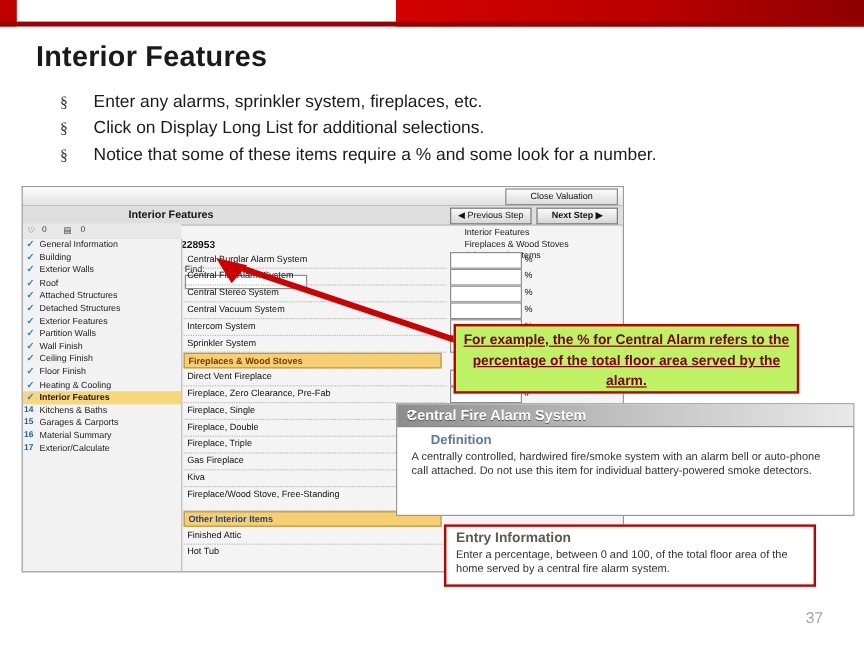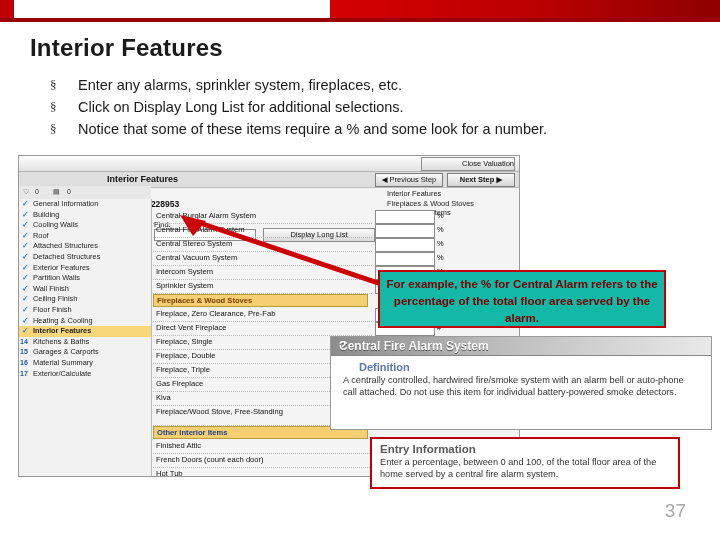--- a/index.html
+++ b/index.html
@@ -105,21 +105,21 @@
     color: #111;
     margin-top: 40px;
   }
   .close-val-btn {
     position: absolute;
     right: 4px; top: 1px;
     width: 92px; height: 12px;
     background: linear-gradient(to bottom, #fbfbfb, #dcdcdc);
     border: 1px solid #8d8d8d;
     font-size: 7.5px;
-    text-align: right;
+    text-align: center;
     line-height: 12px;
     color: #111;
   }
 
   
   .shot-subbar {
     position: relative;
     height: 15px;
     background: #dedede;
     border-bottom: 1px solid #bbb;
@@ -286,29 +286,30 @@
     font-size: 7.4px;
     color: #1a1a1a;
     line-height: 9.5px;
   }
 
   
   .callout {
     position: absolute;
     left: 378px; top: 270px;
     width: 288px; height: 58px;
-    background: #14b8a6;
+    background: #bef264;
     border: 2px solid #c00000;
     color: #7a0000;
     font-size: 11.5px;
     font-weight: bold;
     text-align: center;
     line-height: 17px;
     padding-top: 4px;
     box-sizing: border-box;
+    text-decoration: underline;
   }
 
   
   .arrow-svg {
     position: absolute;
     left: 180px; top: 215px;
     width: 230px; height: 80px;
     pointer-events: none;
   }
 
@@ -375,21 +376,21 @@
     margin-top: 2px;
     font-size: 9.2px;
     line-height: 11.5px;
     color: #333;
   }
 
   
   .pagenum {
     position: absolute;
     right: 34px; bottom: 18px;
-    font-size: 19px;
+    font-size: 13px;
     color: #a8a8a8;
   }
 </style>
 </head>
 <body>
 
 <div class="topbar">
   <div class="grad"></div>
   <div class="white-notch"></div>
   <div class="red-left"></div>
@@ -429,27 +430,26 @@
   <div class="tool-strip">
     <span class="ti" style="left:4px;">♡</span>
     <span class="ti" style="left:16px;">0</span>
     <span class="ti" style="left:34px;">▤</span>
     <span class="ti" style="left:48px;">0</span>
   </div>
 
   <div class="find-row">
     <div class="find-label">Find:</div>
     <div class="find-input"></div>
-    <div class="long-list-btn">Display Long List</div>
   </div>
 
   <div class="leftnav">
     <div class="nav-item"><span class="chk">✓</span><span>General Information</span></div>
     <div class="nav-item"><span class="chk">✓</span><span>Building</span></div>
-    <div class="nav-item"><span class="chk">✓</span><span>Cooling Walls</span></div>
+    <div class="nav-item"><span class="chk">✓</span><span>Exterior Walls</span></div>
     <div class="nav-item"><span class="chk">✓</span><span>Roof</span></div>
     <div class="nav-item"><span class="chk">✓</span><span>Attached Structures</span></div>
     <div class="nav-item"><span class="chk">✓</span><span>Detached Structures</span></div>
     <div class="nav-item"><span class="chk">✓</span><span>Exterior Features</span></div>
     <div class="nav-item"><span class="chk">✓</span><span>Partition Walls</span></div>
     <div class="nav-item"><span class="chk">✓</span><span>Wall Finish</span></div>
     <div class="nav-item"><span class="chk">✓</span><span>Ceiling Finish</span></div>
     <div class="nav-item"><span class="chk">✓</span><span>Floor Finish</span></div>
     <div class="nav-item"><span class="chk">✓</span><span>Heating &amp; Cooling</span></div>
     <div class="nav-item selected"><span class="chk">✓</span><span>Interior Features</span></div>
@@ -500,27 +500,27 @@
     <div class="row">
       <div class="rlabel">Sprinkler System</div>
       <div class="rline"></div>
       <div class="rbox"></div>
       <div class="runit">%</div>
     </div>
 
     <div class="sect-head">Fireplaces &amp; Wood Stoves</div>
 
     <div class="row">
+      <div class="rlabel">Direct Vent Fireplace</div>
+      <div class="rline"></div>
+      <div class="rbox"></div>
+      <div class="runit">#</div>
+    </div>
+    <div class="row">
       <div class="rlabel">Fireplace, Zero Clearance, Pre-Fab</div>
-      <div class="rline"></div>
-      <div class="rbox"></div>
-      <div class="runit">#</div>
-    </div>
-    <div class="row">
-      <div class="rlabel">Direct Vent Fireplace</div>
       <div class="rline"></div>
       <div class="rbox"></div>
       <div class="runit">#</div>
     </div>
     <div class="row">
       <div class="rlabel">Fireplace, Single</div>
       <div class="rline"></div>
       <div class="rbox"></div>
       <div class="runit"></div>
     </div>
@@ -552,26 +552,20 @@
       <div class="rlabel" style="width:200px;">Fireplace/Wood Stove, Free-Standing</div>
       <div class="rline" style="top:19px;"></div>
       <div class="rbox"></div>
       <div class="runit"></div>
     </div>
 
     <div class="sect-head blue">Other Interior Items</div>
 
     <div class="row">
       <div class="rlabel">Finished Attic</div>
-      <div class="rline"></div>
-      <div class="rbox"></div>
-      <div class="runit"></div>
-    </div>
-    <div class="row">
-      <div class="rlabel">French Doors (count each door)</div>
       <div class="rline"></div>
       <div class="rbox"></div>
       <div class="runit"></div>
     </div>
     <div class="row">
       <div class="rlabel">Hot Tub</div>
 
       <div class="rbox"></div>
       <div class="runit"></div>
     </div>

